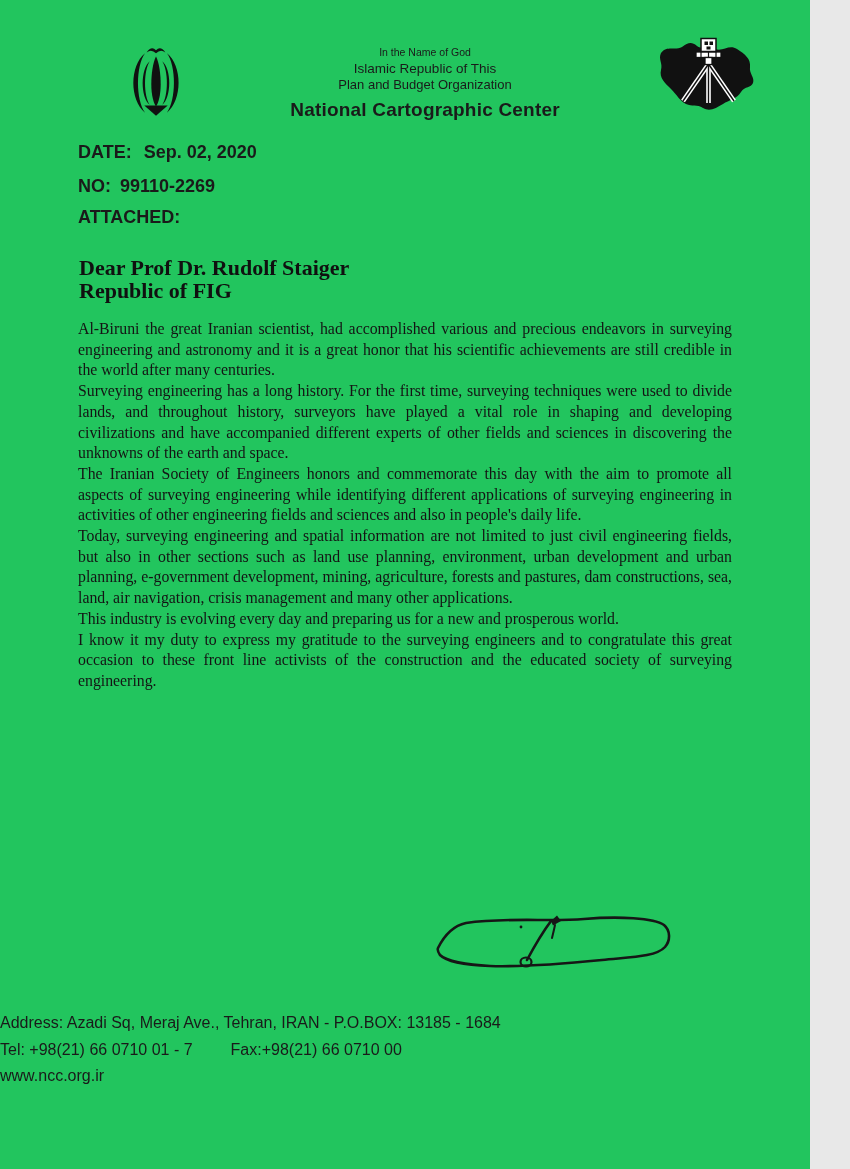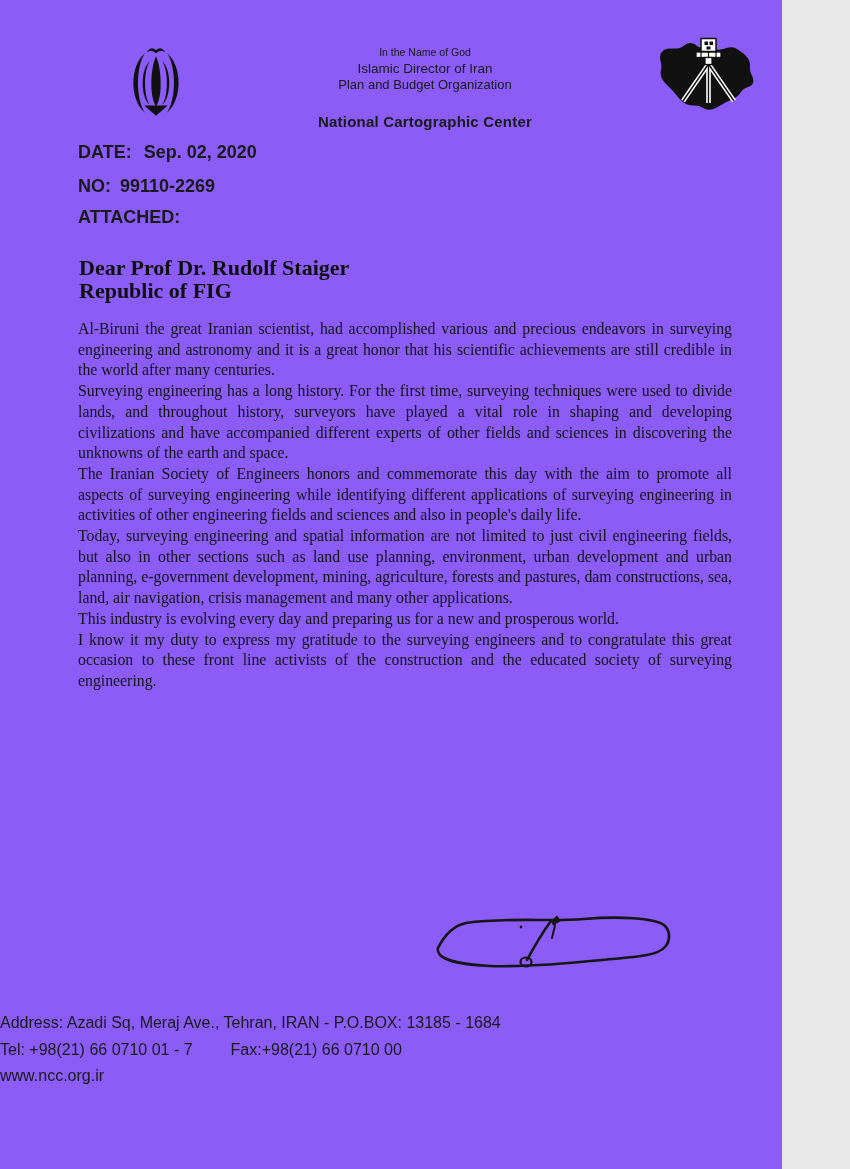--- a/index.html
+++ b/index.html
@@ -1,34 +1,35 @@
 <!DOCTYPE html>
 <html><head>
 <meta charset="utf-8">
 <style>
   html,body{margin:0;padding:0;background:#e8e8e8;}
   .sheet{
     position:relative;
     width:782px;height:1169px;
-    background:#8b5cf6;
+    background:#22c55e;
     font-family:"Liberation Sans", sans-serif;
     color:#111;
     overflow:hidden;
+    padding-left:28px;
   }
   
   .emblem{position:absolute;left:114px;top:44px;width:84px;height:78px;}
   .ncc-logo{position:absolute;left:655px;top:37px;width:106px;height:78px;}
   .header-center{
     position:absolute;left:275px;top:46px;width:300px;
     text-align:center;color:#1a1a1a;
   }
   .h-bismillah{font-size:10.5px;margin-bottom:3px;}
   .h-country{font-size:13.5px;line-height:16px;}
   .h-org{font-size:13px;line-height:16px;}
-  .h-center-name{font-size:15px;font-weight:bold;margin-top:20px;letter-spacing:.2px;text-align:center;}
+  .h-center-name{font-size:19px;font-weight:bold;margin-top:6px;letter-spacing:.2px;text-align:center;}
   
   .meta{
     position:absolute;left:78px;
     font-size:18px;font-weight:bold;color:#1a1a1a;
     font-family:"Liberation Sans", sans-serif;
   }
   .meta-date{top:142px;}
   .meta-no{top:176px;}
   .meta-attached{top:207px;}
   .meta .meta-val{margin-left:9px;}
@@ -79,21 +80,21 @@
       <path d="M35,79 L65,79 L50,92 Z"></path>
       <path d="M42,22 C30,32 30,68 42,78 C34,66 34,34 42,22 Z"></path>
       <path d="M58,22 C70,32 70,68 58,78 C66,66 66,34 58,22 Z"></path>
       <path d="M36,12 C16,28 16,72 36,88 C24,72 24,28 36,12 Z"></path>
       <path d="M64,12 C84,28 84,72 64,88 C76,72 76,28 64,12 Z"></path>
     </g>
   </svg>
 
   <div class="header-center">
     <div class="h-bismillah">In the Name of God</div>
-    <div class="h-country">Islamic Director of Iran</div>
+    <div class="h-country">Islamic Republic of This</div>
     <div class="h-org">Plan and Budget Organization</div>
     <div class="h-center-name">National Cartographic Center</div>
   </div>
 
   <svg class="ncc-logo" viewBox="0 0 106 78" aria-hidden="true">
     <path d="M6,16 C12,8 20,14 27,10 C33,6 36,4 42,9 C47,13 53,9 60,12 C68,15 74,7 82,12 C90,17 96,22 95,30 C94,37 100,40 98,46 C96,51 90,49 86,55 C82,62 74,63 68,67 C61,71 55,75 48,71 C42,67 37,70 31,67 C25,64 22,58 16,52 C10,46 4,41 6,33 C8,26 3,22 6,16 Z" fill="#111"></path>
     <g>
       <path d="M53.5,27 L28,64" stroke="#fff" stroke-width="4.6"></path>
       <path d="M53.5,27 L79,64" stroke="#fff" stroke-width="4.6"></path>
       <path d="M53.5,27 L53.5,66" stroke="#fff" stroke-width="4.6"></path>

